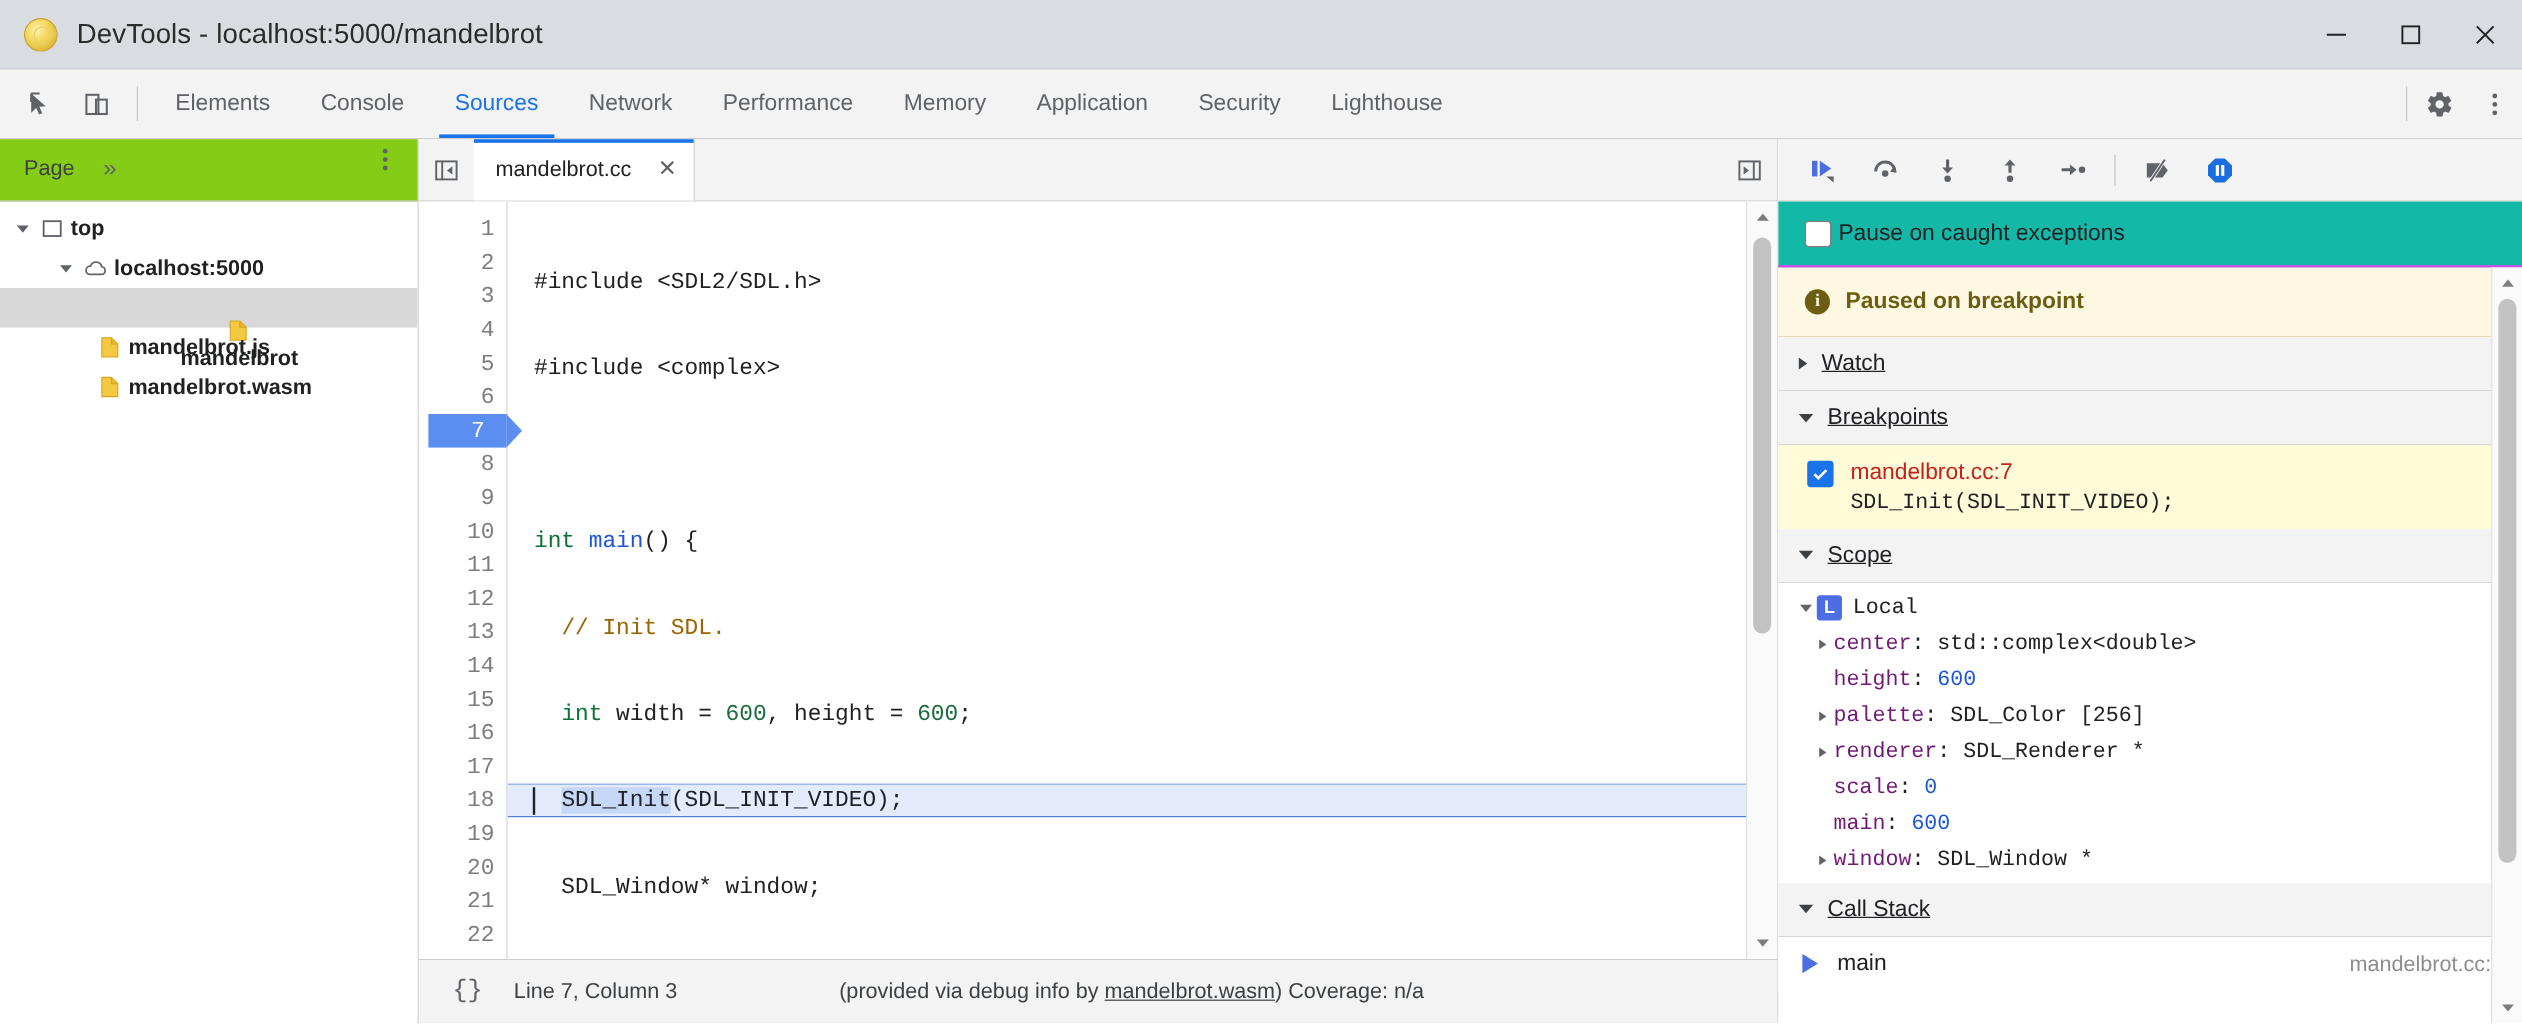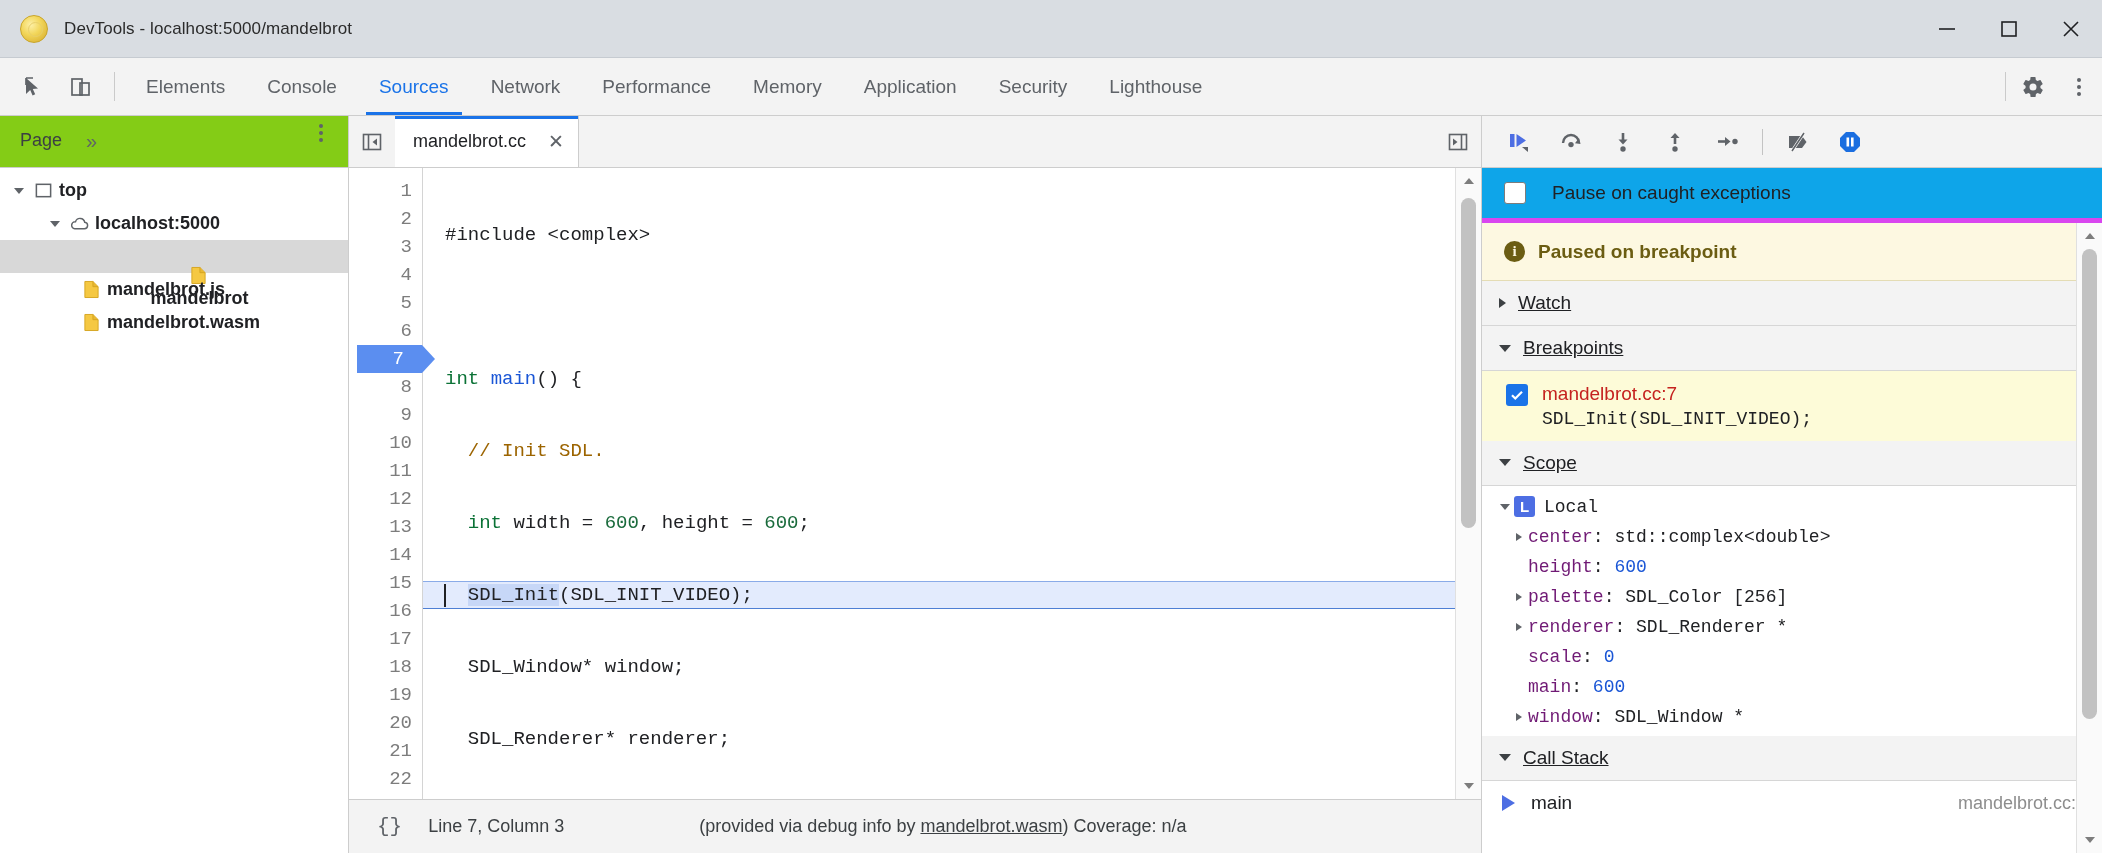--- a/index.html
+++ b/index.html
@@ -30,21 +30,21 @@
     position: relative;
   }
   .tb-icon::after {
     content: "";
     position: absolute; left: 7px; top: 6px;
     width: 13px; height: 13px;
     border-radius: 50%;
     border: 1.5px solid #e8cf6a;
   }
   .tb-title {
-    font-size: 17px;
+    font-size: 23px;
     color: #2b2b2b;
     letter-spacing: 0.1px;
     white-space: nowrap;
   }
   .tb-controls { margin-left: auto; display: flex; height: 100%; }
   .tb-btn {
     width: 62px; height: 100%;
     display: flex; align-items: center; justify-content: center;
     cursor: default;
   }
@@ -281,23 +281,23 @@
   .dbg-btn {
     width: 50px; height: 42px;
     display: flex; align-items: center; justify-content: center;
     cursor: default; border-radius: 3px;
   }
   .dbg-sep { width: 1px; height: 26px; background: #c3c3c3; margin: 0 8px; }
 
   .pause-row {
     height: 55px; flex: 0 0 55px;
     display: flex; align-items: center;
-    padding-left: 22px; gap: 26px;
-    border-bottom: 5px solid #d946ef;
-    background: #0ea5e9;
+    padding-left: 22px; gap: 6px;
+    border-bottom: 2px solid #d946ef;
+    background: #14b8a6;
   }
   .cbox {
     width: 22px; height: 22px;
     border: 1.5px solid #7c7c7c;
     border-radius: 3px; background: #fff;
     cursor: default; flex: 0 0 22px;
   }
   .pause-row span { font-size: 19px; color: #202124; }
 
   .paused-banner {
@@ -632,20 +632,21 @@
             <div class="gline">15</div>
             <div class="gline">16</div>
             <div class="gline">17</div>
             <div class="gline">18</div>
             <div class="gline">19</div>
             <div class="gline">20</div>
             <div class="gline">21</div>
             <div class="gline">22</div>
           </div>
           <div class="code">
+            <div class="cline">#include &lt;SDL2/SDL.h&gt;</div>
             <div class="cline">#include &lt;complex&gt;</div>
             <div class="cline">&nbsp;</div>
             <div class="cline"><span class="ty">int</span> <span class="fn">main</span>() {</div>
             <div class="cline">  <span class="cm">// Init SDL.</span></div>
             <div class="cline">  <span class="ty">int</span> width = <span class="num">600</span>, height = <span class="num">600</span>;</div>
             <div class="cline exec">  <span class="tokhl">SDL_Init</span>(SDL_INIT_VIDEO);</div>
             <div class="cline">  SDL_Window* window;</div>
             <div class="cline">  SDL_Renderer* renderer;</div>
             
             

